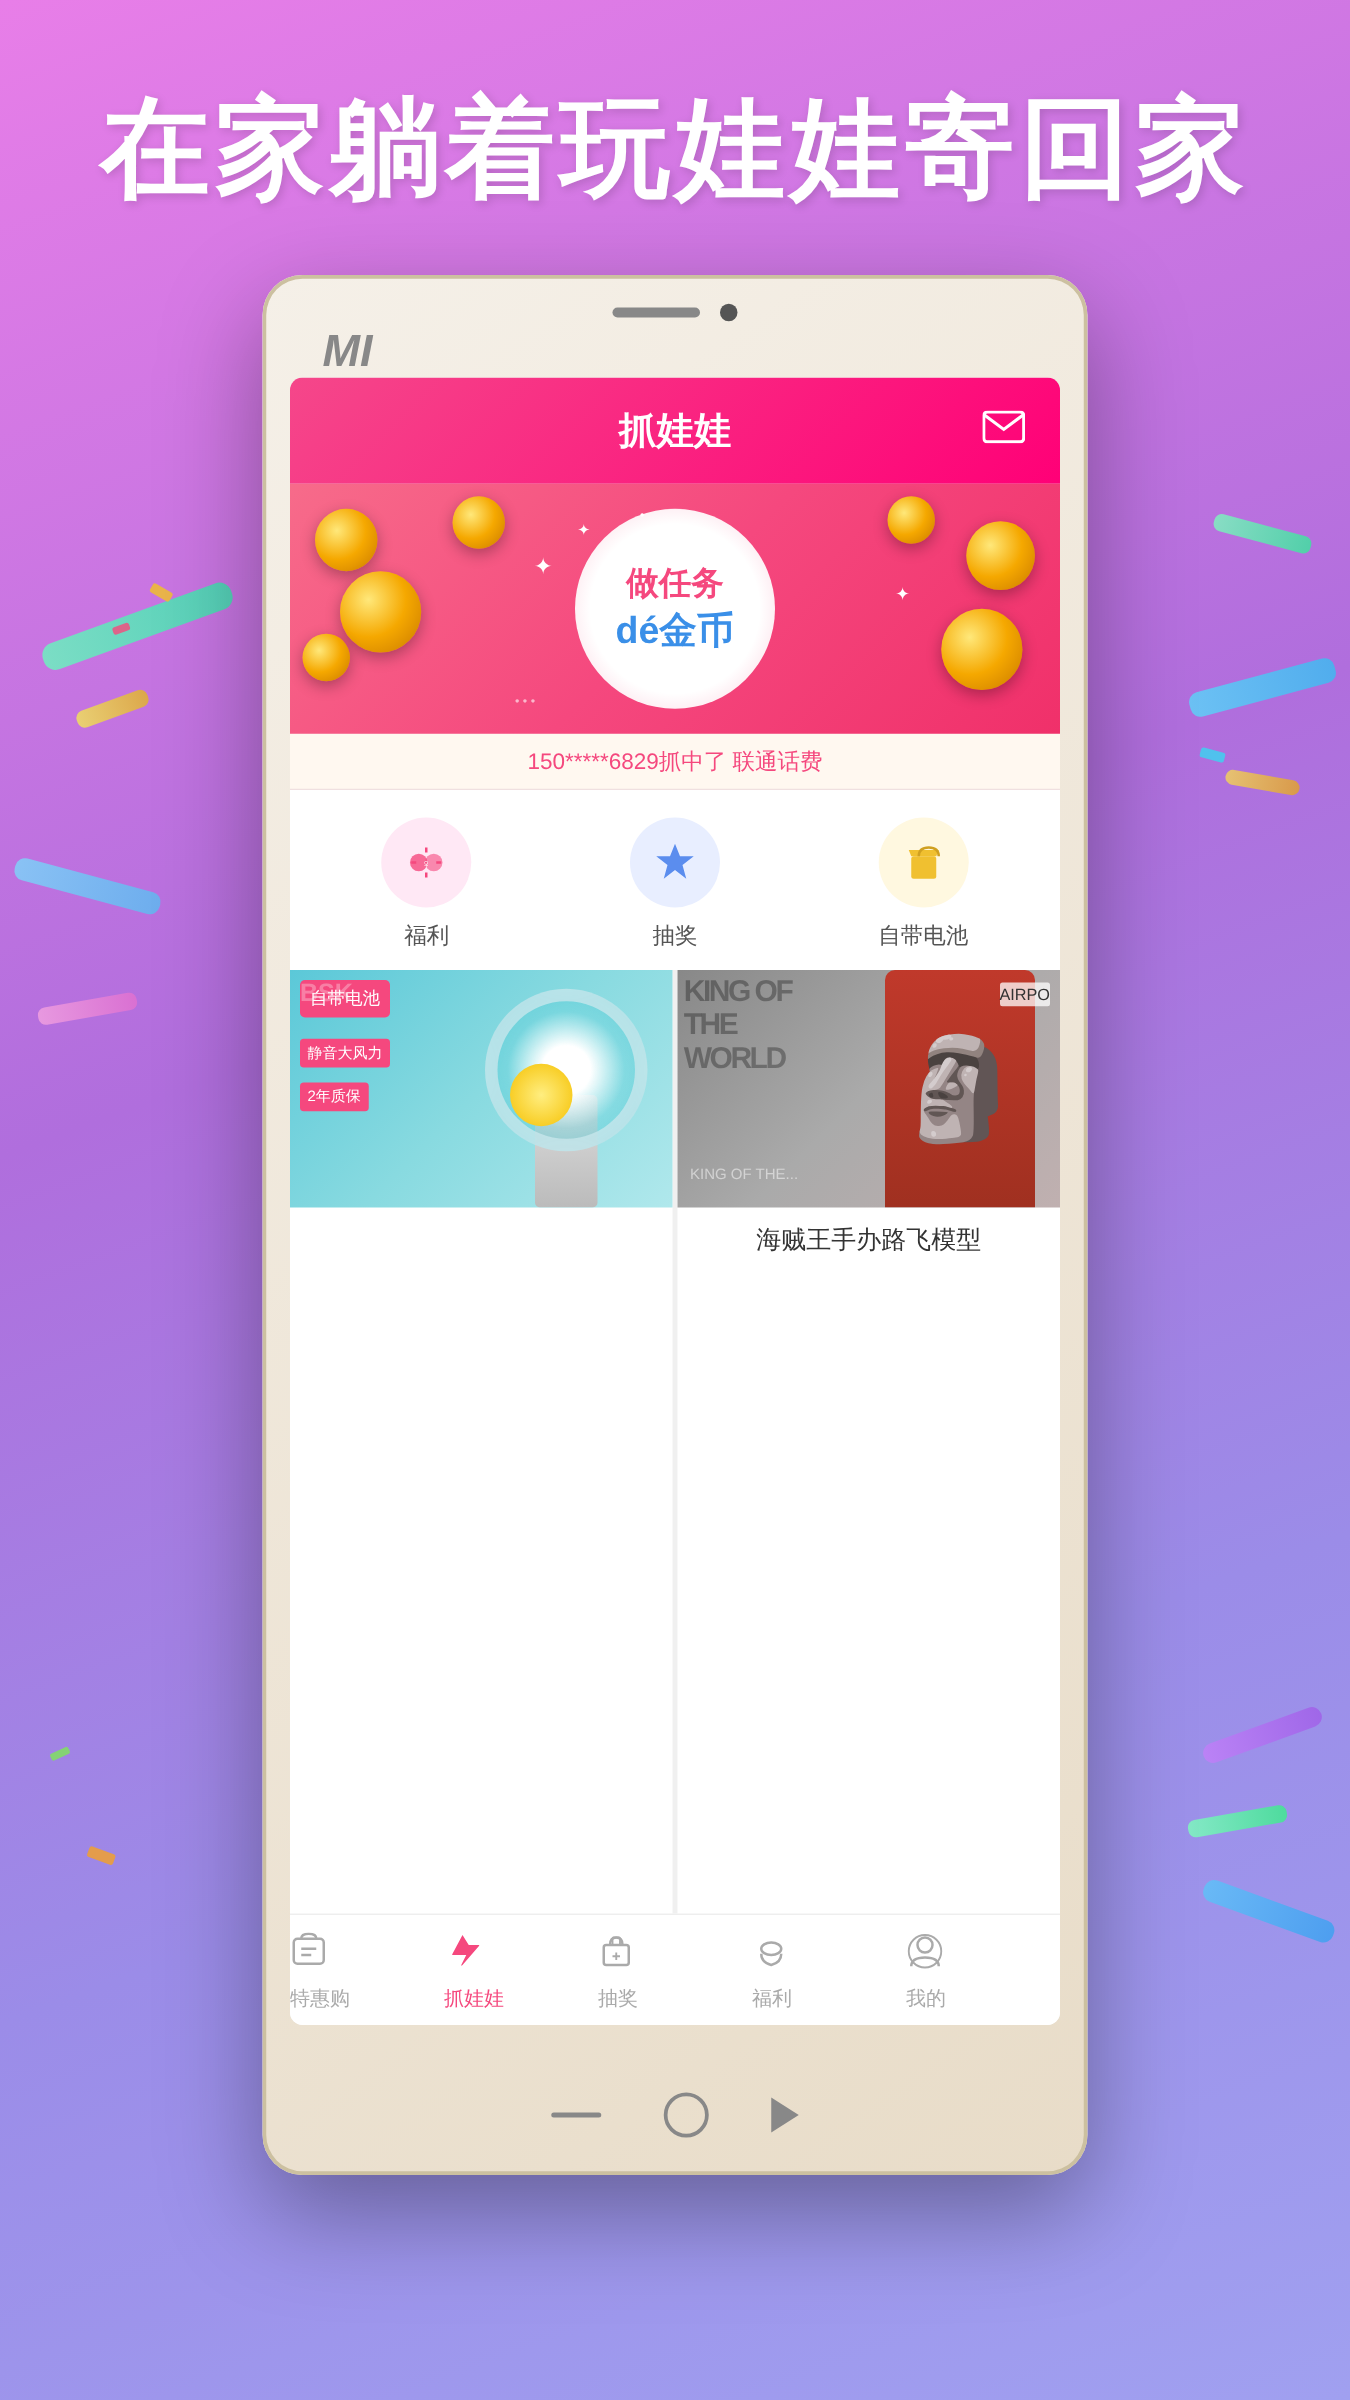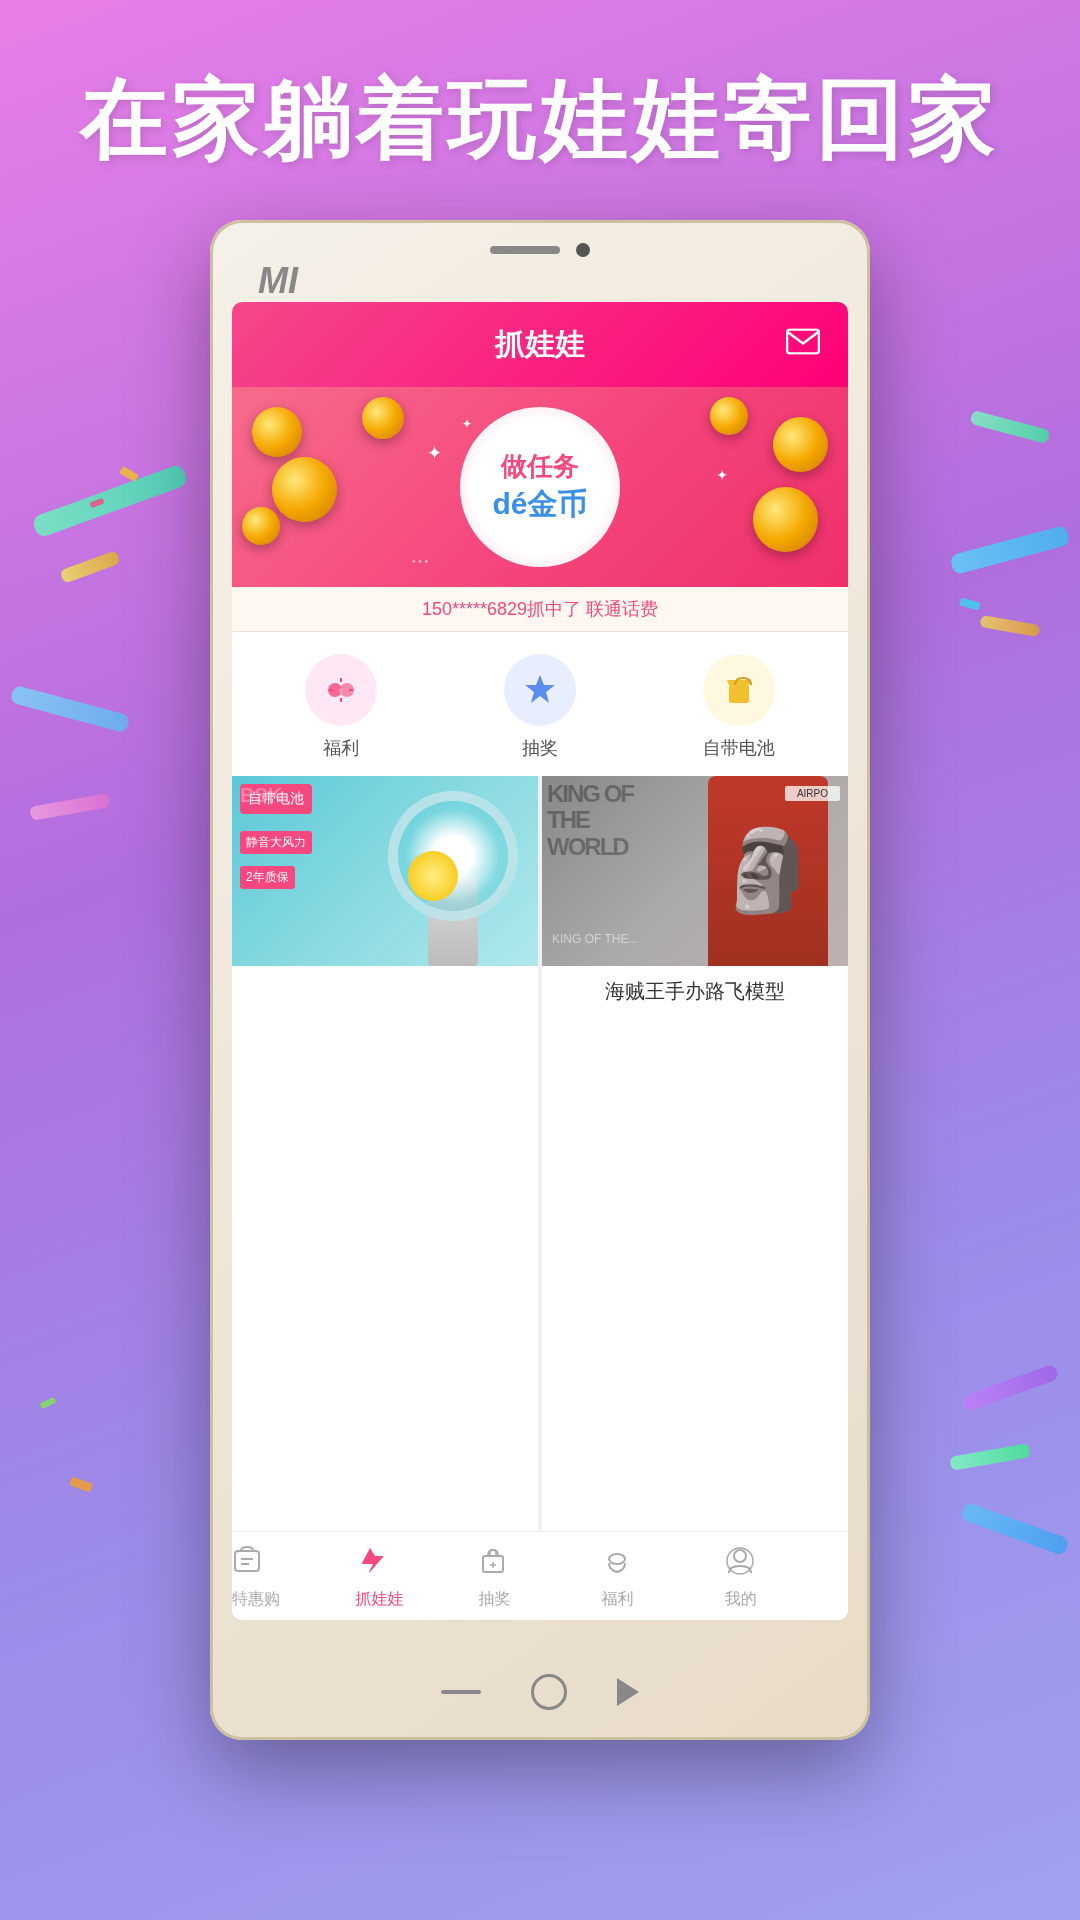--- a/index.html
+++ b/index.html
@@ -484,21 +484,21 @@
           <div style="position:absolute;top:8px;left:8px;color:white;font-size:20px;font-weight:900;opacity:0.3;">BSK</div>
         </div>
       </div>
 
       <div class="product-card">
         <div class="product-image product-img-figure">
           <div class="figure-bg-text" style="top:5px;left:5px;color:rgba(0,0,0,0.3);font-size:24px;">KING OF<br>THE<br>WORLD</div>
           <div style="position:absolute;top:0;bottom:0;right:20px;width:120px;background:linear-gradient(180deg,#c0392b,#a03020);border-radius:8px 8px 0 0;display:flex;align-items:center;justify-content:center;">
             <span style="font-size:80px;">🗿</span>
           </div>
-          <div style="position:absolute;top:10px;right:8px;background:rgba(255,255,255,0.75);color:#333;font-size:10px;padding:2px 12px;border-radius:2px;">AIRPO</div>
+          <div style="position:absolute;top:10px;right:8px;background:rgba(255,255,255,0.75);color:#333;font-size:13px;padding:2px 0;border-radius:2px;">AIRPO</div>
           <div style="position:absolute;bottom:20px;left:10px;color:rgba(255,255,255,0.5);font-size:12px;">KING OF THE...</div>
         </div>
         <div class="product-label">海贼王手办路飞模型</div>
       </div>
     </div>
 
     <div class="bottom-nav">
       <div class="nav-item">
         <span class="nav-icon">
           <svg width="30" height="30" viewBox="0 0 30 30">

